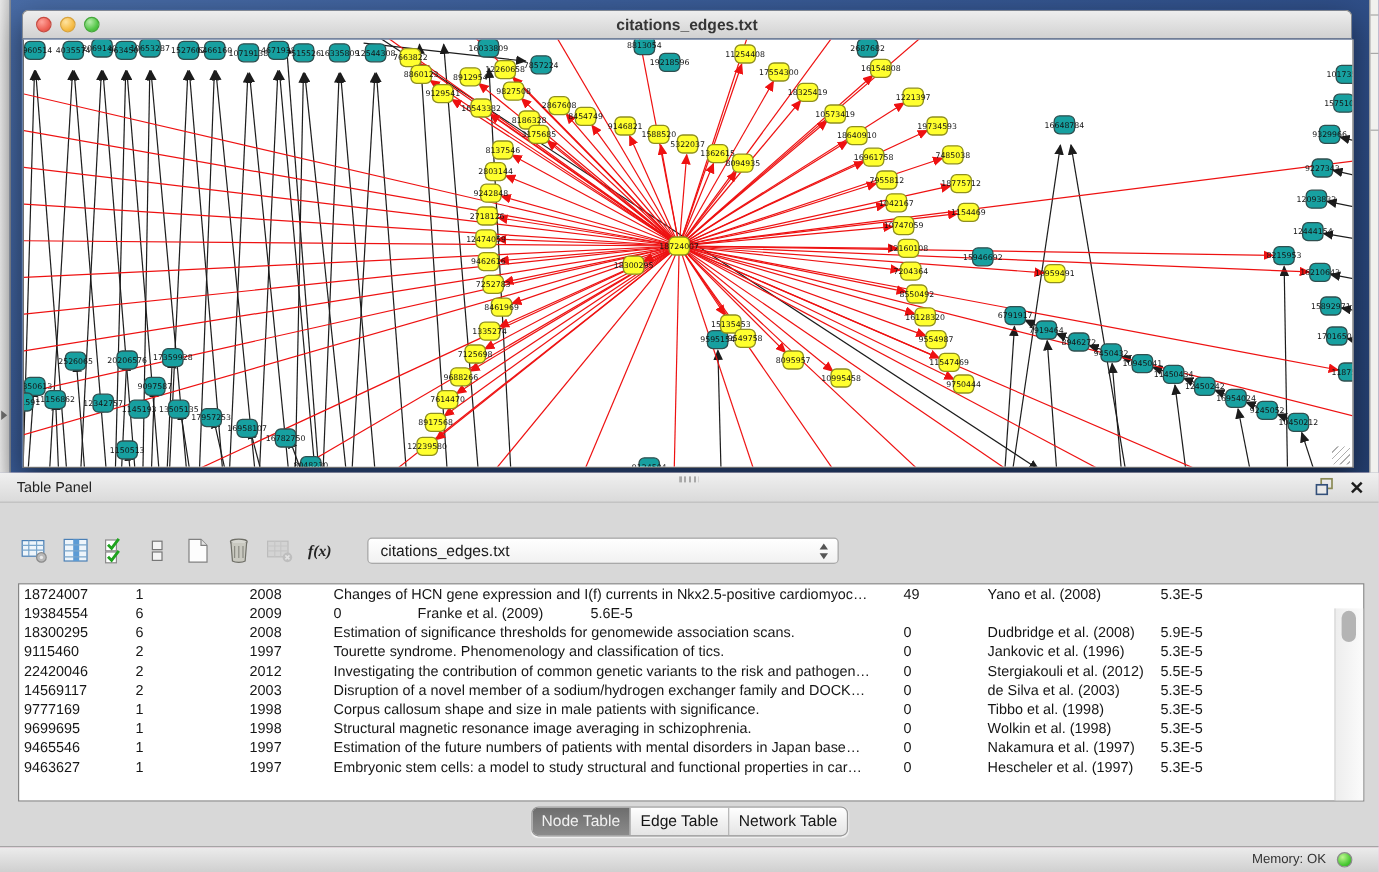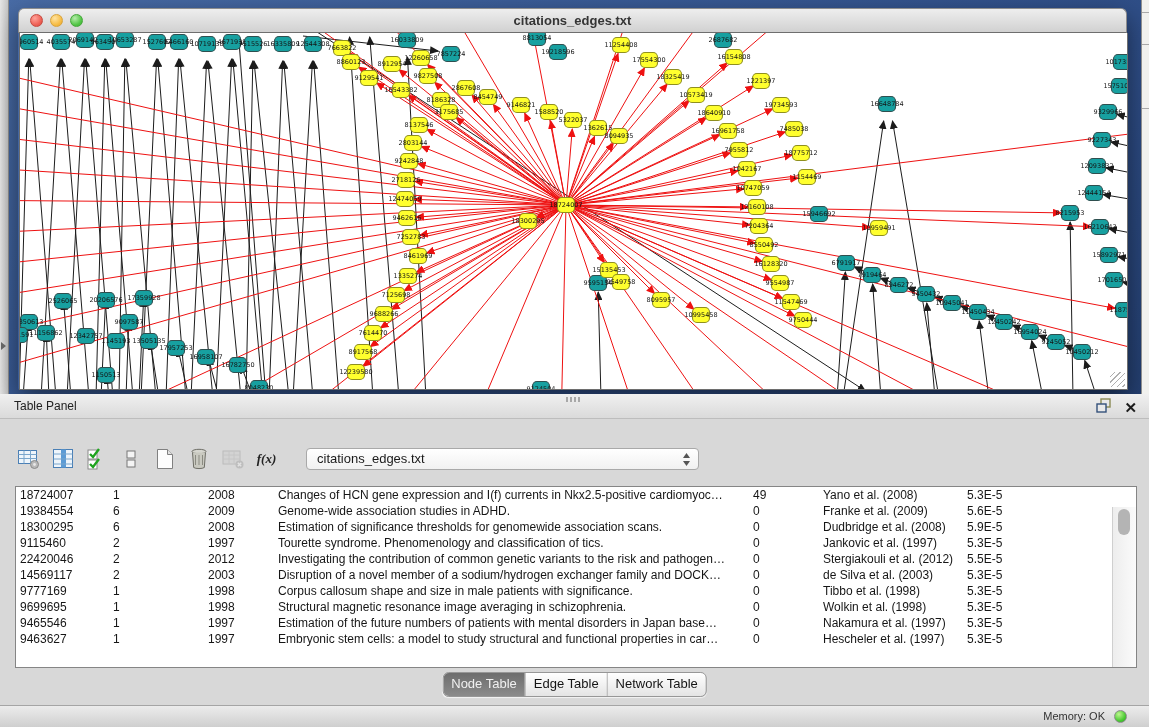--- a/index.html
+++ b/index.html
@@ -601,41 +601,40 @@
             <div class="td" style="width: 70px;">2008</div>
             <div class="td" style="width: 475px;">Changes of HCN gene expression and I(f) currents in Nkx2.5-positive cardiomyoc…</div>
             <div class="td" style="width: 70px;">49</div>
             <div class="td" style="width: 144px;">Yano et al. (2008)</div>
             <div class="td" style="width: 151px;">5.3E-5</div>
           </div>
           <div class="trow">
             <div class="td" style="width: 93px;">19384554</div>
             <div class="td" style="width: 95px;">6</div>
             <div class="td" style="width: 70px;">2009</div>
-            <div class="td" style="width: 475px;">Genome-wide association studies in ADHD.</div>
             <div class="td" style="width: 70px;">0</div>
             <div class="td" style="width: 144px;">Franke et al. (2009)</div>
             <div class="td" style="width: 151px;">5.6E-5</div>
           </div>
           <div class="trow">
             <div class="td" style="width: 93px;">18300295</div>
             <div class="td" style="width: 95px;">6</div>
             <div class="td" style="width: 70px;">2008</div>
             <div class="td" style="width: 475px;">Estimation of significance thresholds for genomewide association scans.</div>
             <div class="td" style="width: 70px;">0</div>
             <div class="td" style="width: 144px;">Dudbridge et al. (2008)</div>
             <div class="td" style="width: 151px;">5.9E-5</div>
           </div>
           <div class="trow">
             <div class="td" style="width: 93px;">9115460</div>
             <div class="td" style="width: 95px;">2</div>
             <div class="td" style="width: 70px;">1997</div>
             <div class="td" style="width: 475px;">Tourette syndrome. Phenomenology and classification of tics.</div>
             <div class="td" style="width: 70px;">0</div>
-            <div class="td" style="width: 144px;">Jankovic et al. (1997)</div>
+            <div class="td" style="width: 144px;">Jankovic et al. (1996)</div>
             <div class="td" style="width: 151px;">5.3E-5</div>
           </div>
           <div class="trow">
             <div class="td" style="width: 93px;">22420046</div>
             <div class="td" style="width: 95px;">2</div>
             <div class="td" style="width: 70px;">2012</div>
             <div class="td" style="width: 475px;">Investigating the contribution of common genetic variants to the risk and pathogen…</div>
             <div class="td" style="width: 70px;">0</div>
             <div class="td" style="width: 144px;">Stergiakouli et al. (2012)</div>
             <div class="td" style="width: 151px;">5.5E-5</div>

